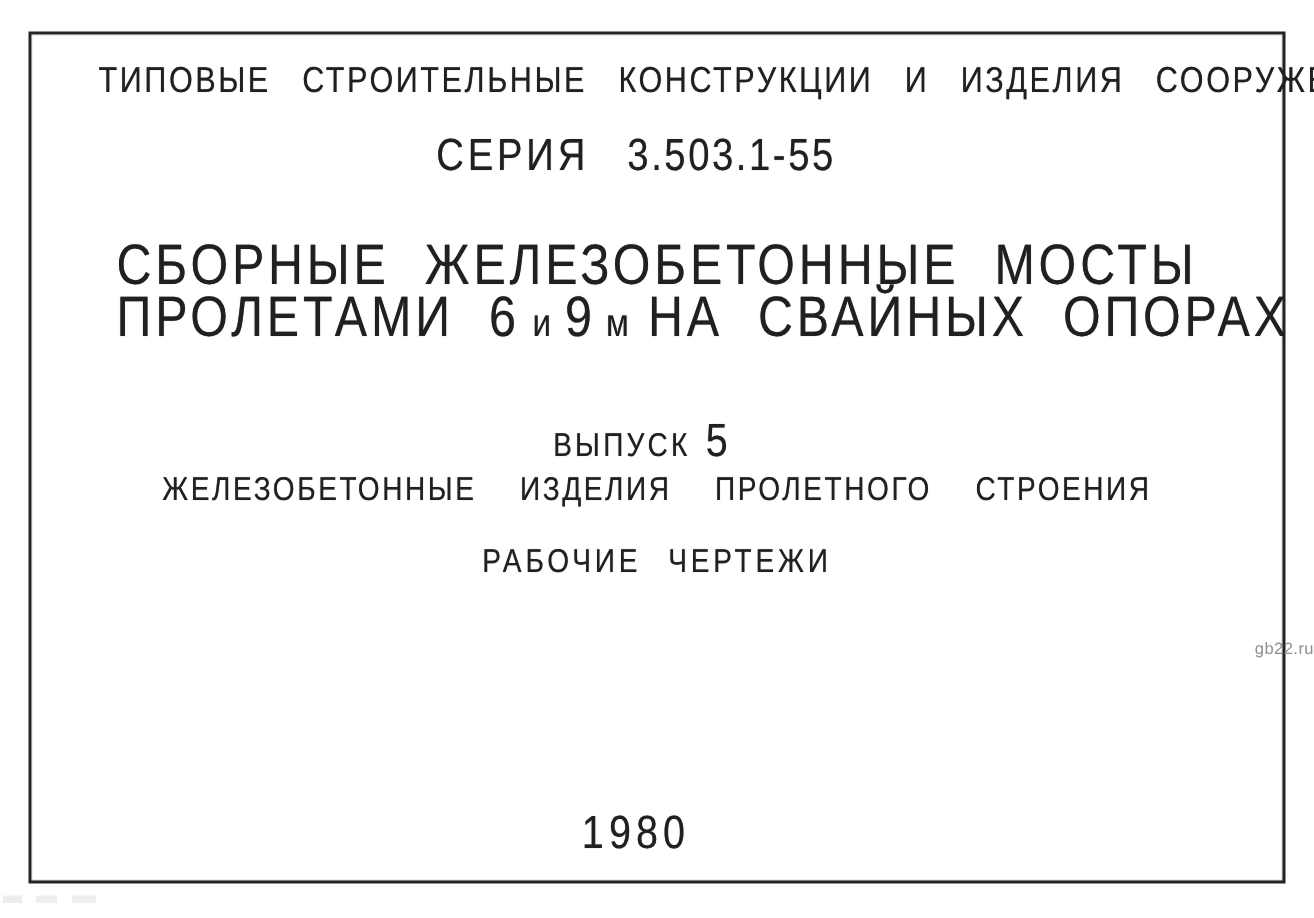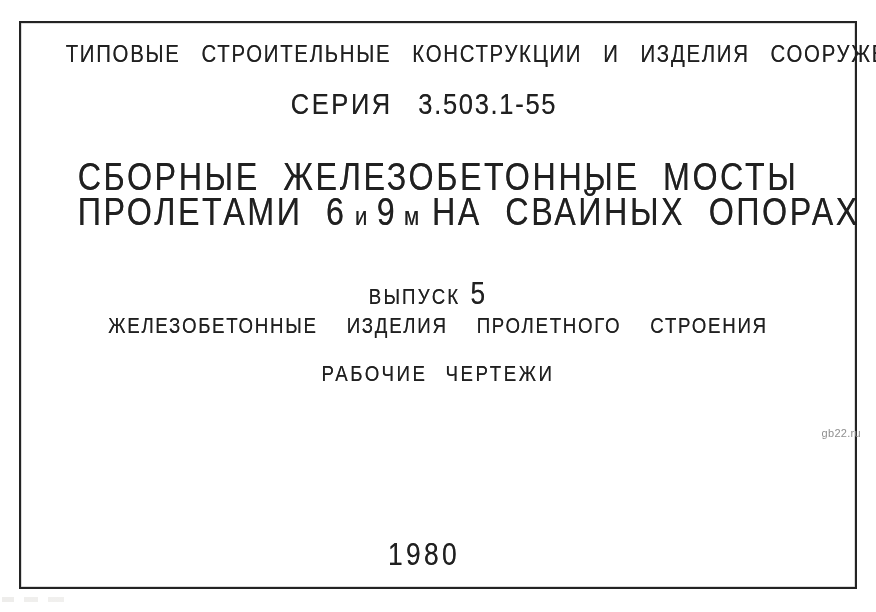--- a/index.html
+++ b/index.html
@@ -96,21 +96,21 @@
     word-spacing: 12px;
   }
   .year-line {
     top: 539px;
     font-size: 31px;
     letter-spacing: 4px;
   }
   .watermark {
     position: absolute;
     top: 427px;
-    right: 15px;
+    right: 0;
     font-size: 11px;
     letter-spacing: 0.3px;
     color: #8f8f8f;
     text-shadow: none;
     z-index: 3;
     background: transparent;
   }
   .scan-artifact {
     position: absolute;
     left: 2px;

